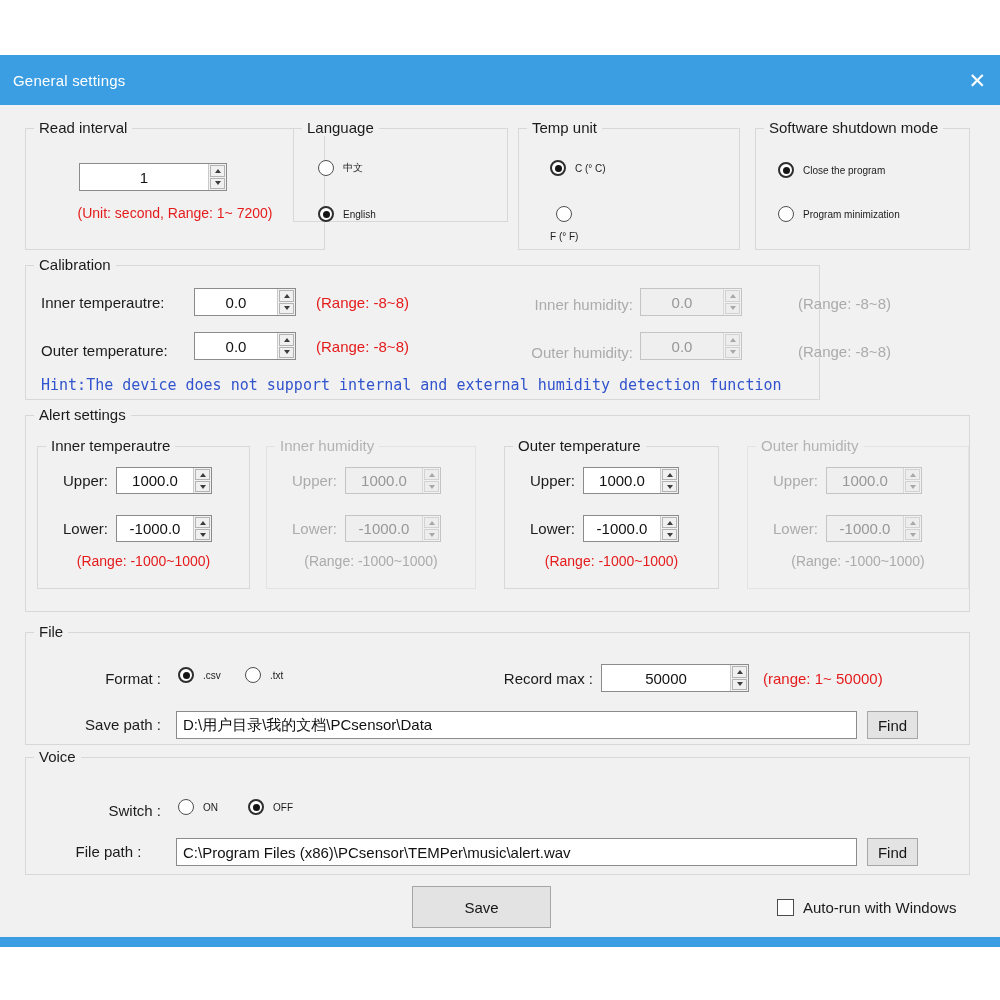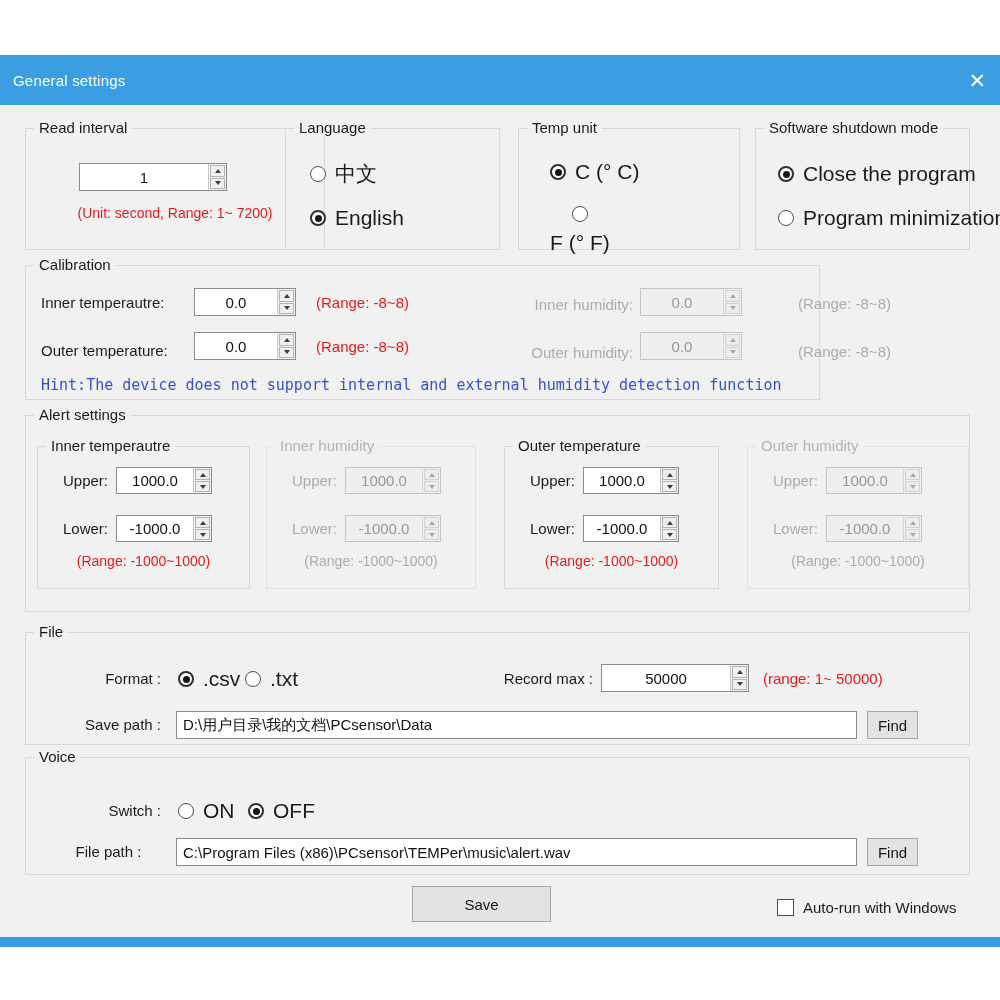--- a/index.html
+++ b/index.html
@@ -36,21 +36,21 @@
   .spinner.disabled .spin-input { color:#979797; }
   .spinner.disabled .sbtn { background:#ededed; border-color:#d2d2d2; }
   .spinner.disabled .au { border-bottom-color:#a8a8a8; }
   .spinner.disabled .ad { border-top-color:#a8a8a8; }
   .spinner.disabled .spins { border-left-color:#d8d8d8; }
 
   .radio-row { position:absolute; display:flex; align-items:center; gap:9px; }
   .radio { width:16px; height:16px; border:1px solid #4f4f4f; border-radius:50%; background:#fff; display:flex; align-items:center; justify-content:center; flex:none; }
   .radio.checked { border:2px solid #2e2e2e; }
   .radio.checked::after { content:""; width:7px; height:7px; border-radius:50%; background:#151515; }
-  .rlabel { font-size:21px; color:#1b1b1b; white-space:nowrap; }
+  .rlabel { font-size:10px; color:#1b1b1b; white-space:nowrap; }
 
   .tinput { position:absolute; height:28px; background:#fff; border:1px solid #8b8b8b; font-family:"Liberation Sans",sans-serif; font-size:15px; color:#111; padding:0 6px; outline:none; }
   .btn { position:absolute; background:#e3e3e3; border:1px solid #a6a6a6; font-size:15px; color:#161616; display:flex; align-items:center; justify-content:center; cursor:default; }
 
   .check-row { position:absolute; display:flex; align-items:center; gap:9px; }
   .checkbox { width:17px; height:17px; border:1px solid #4a4a4a; background:#fff; flex:none; }
   .clabel { font-size:15px; color:#1b1b1b; white-space:nowrap; }
 </style>
 </head>
 <body>
@@ -74,21 +74,21 @@
                 <i class="au"></i>
               </div>
             <div class="sbtn">
                 <i class="ad"></i>
               </div>
           </div>
         </div>
         <div class="flabel red note" style="left:0;top:76px;width:100%;text-align:center;">(Unit: second, Range: 1~ 7200)</div>
       </div>
 
-      <div class="group" style="left:285px;top:23px;width:215px;height:122px;">
+      <div class="group" style="left:293px;top:23px;width:215px;height:94px;">
         <span class="gtitle">Language</span>
         <div class="radio-row" style="left:24px;top:31px;">
           <span class="radio"></span>
           <span class="rlabel">中文</span>
         </div>
         <div class="radio-row" style="left:24px;top:77px;">
           <span class="radio checked"></span>
           <span class="rlabel">English</span>
         </div>
       </div>
@@ -342,21 +342,21 @@
         <div class="radio-row" style="left:222px;top:41px;">
           <span class="radio checked"></span>
           <span class="rlabel">OFF</span>
         </div>
 
         <span class="flabel r" style="left:30px;top:85px;width:105px;text-align:center;">File path :</span>
         <input class="tinput" style="left: 150px; top: 80px; width: 681px;" value="C:\Program Files (x86)\PCsensor\TEMPer\music\alert.wav">
         <div class="btn" style="left:841px;top:80px;width:51px;height:28px;">Find</div>
       </div>
 
-      <div class="btn" style="left:412px;top:781px;width:139px;height:36px;">Save</div>
+      <div class="btn" style="left:412px;top:781px;width:139px;height:42px;">Save</div>
       <div class="check-row" style="left:777px;top:794px;">
         <span class="checkbox"></span>
         <span class="clabel">Auto-run with Windows</span>
       </div>
 
     </div>
 
     <div class="strip"></div>
   </div>
 </div>

